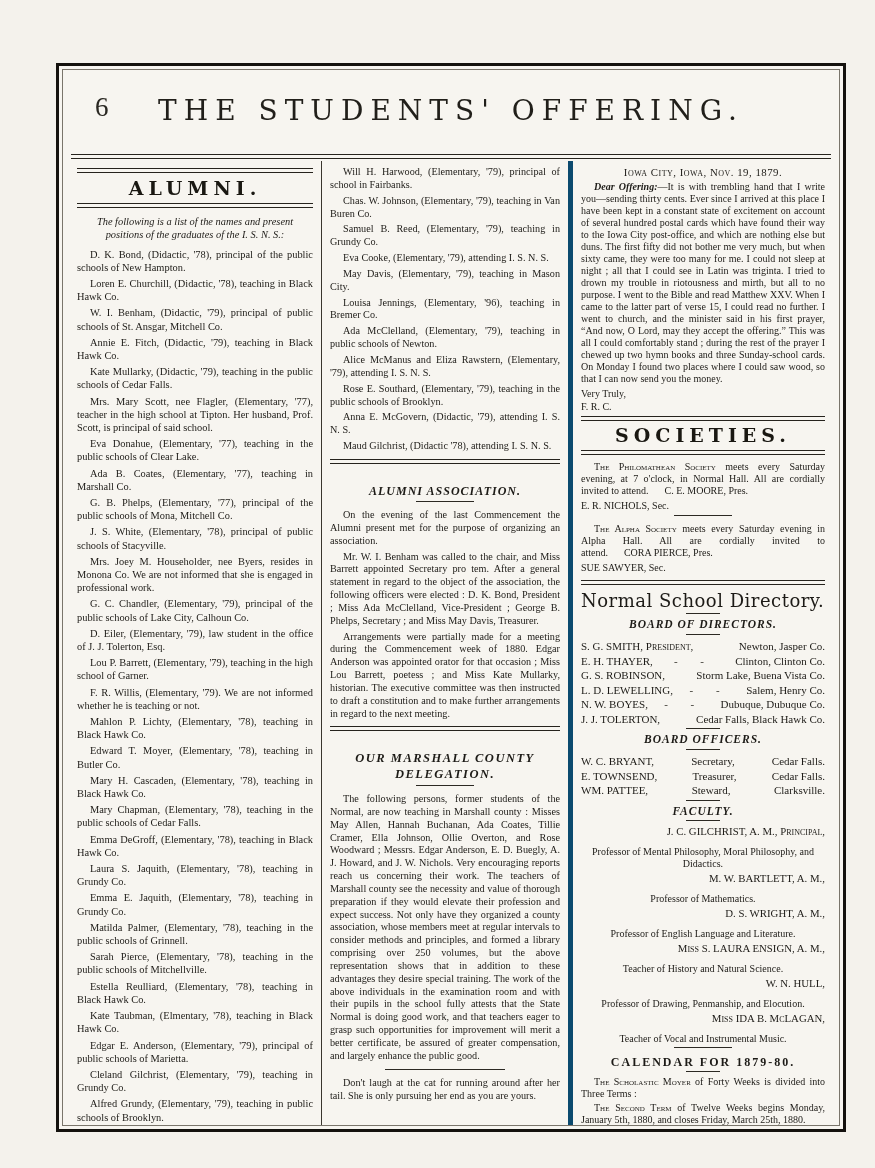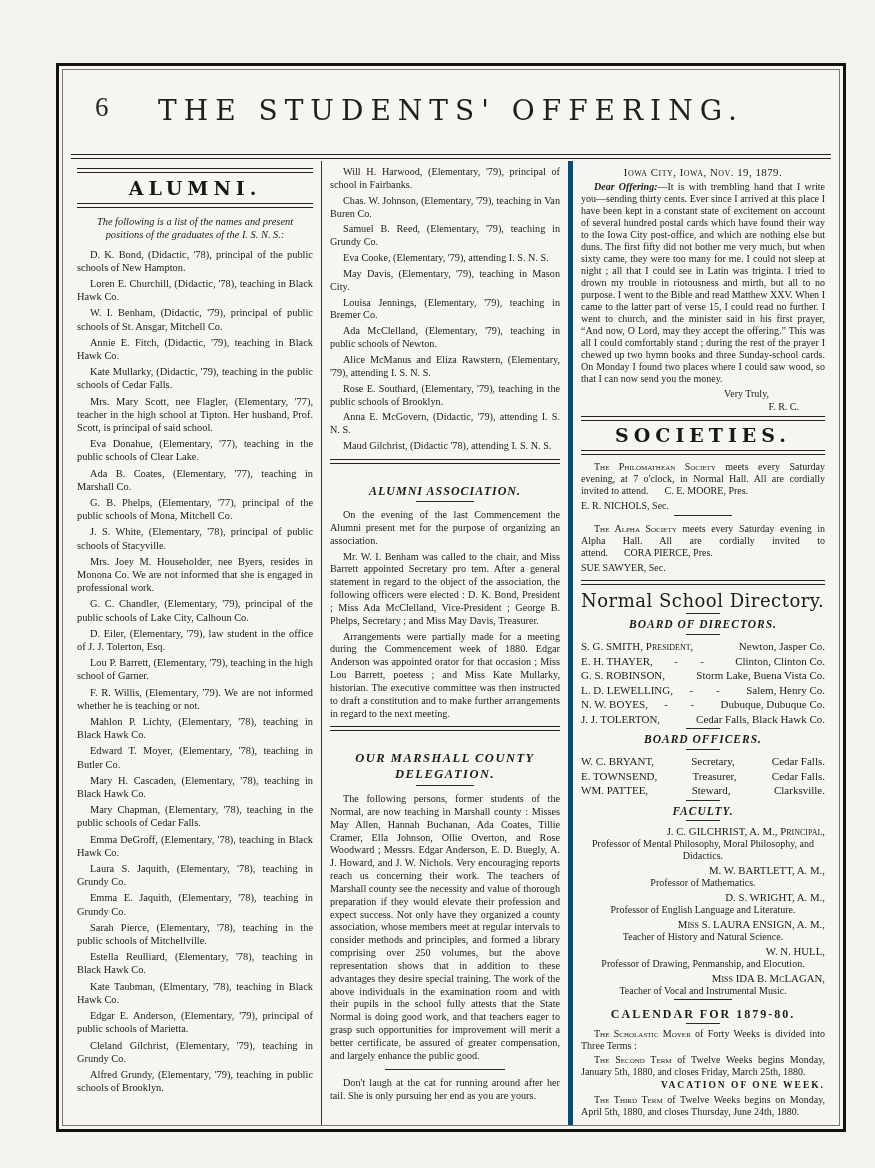--- a/index.html
+++ b/index.html
@@ -56,41 +56,41 @@
     text-align:center;font-style:italic;font-weight:700;
     font-size:12px;letter-spacing:1px;margin:20px 0 2px 0;text-indent:0;
   }
   .subhead.big{font-size:12.5px;letter-spacing:1.5px;}
   .short-rule{width:58px;border-top:1px solid #2c2923;margin:2px auto 7px auto;}
   .short-rule.wide{width:120px;margin-top:6px;}
   .sect-rule{margin:6px 0 4px 0;}
   .smallcaps{font-variant:small-caps;}
   .dateline{text-align:center;text-indent:0;font-variant:small-caps;font-size:10.8px;letter-spacing:0.5px;margin-bottom:2px;}
   .salutation{font-style:italic;font-weight:700;}
-  .sig-row{text-align:right;padding-right:56px;margin-bottom:1px;}
+  .sig-row{text-align:left;padding-right:56px;margin-bottom:1px;}
   .sig-row.initials{padding-right:26px;margin-bottom:3px;}
   .society .pres{margin-left:16px;white-space:nowrap;}
   .society .sec{text-indent:0;}
   .society:last-child .short-rule{display:none;}
   .directory-title{
     margin:5px 0 1px 0;
     font-family:"DejaVu Serif", serif;font-weight:400;font-size:18px;letter-spacing:0.5px;text-indent:0;
   }
   .tiny-rule{width:34px;border-top:1px solid #2c2923;margin:2px auto 4px auto;}
   .ital-caps{
     text-align:center;font-style:italic;font-weight:700;font-size:11.5px;
     letter-spacing:1px;margin:3px 0 1px 0;text-indent:0;
   }
   .dir-row{display:flex;justify-content:space-between;line-height:1.32;font-size:11px;}
   .dir-name{font-variant:small-caps;white-space:nowrap;}
   .dir-dash{flex:1;text-align:center;letter-spacing:10px;color:#35322b;}
   .dir-place{white-space:nowrap;}
   .dir-row.three .role{flex:1;text-align:center;}
   .fac-name{text-align:right;font-variant:small-caps;font-size:10.8px;margin:2px 0 0 0;text-indent:0;line-height:1.2;}
-  .fac-desc{text-align:center;margin:0 0 1px 0;text-indent:0;line-height:1.2;}
+  .fac-desc{text-align:center;margin:8px 0 1px 0;text-indent:0;line-height:1.2;}
   .calendar-head{
     text-align:center;font-weight:700;font-size:12px;letter-spacing:2px;
     margin:5px 0 1px 0;text-indent:0;
   }
   .cal-item{text-indent:13px;margin-bottom:2px;}
   .vacation{text-align:right;font-weight:700;font-size:9.5px;letter-spacing:2px;margin:1px 0 2px 0;text-indent:0;}
 </style>
 </head>
 <body>
 
@@ -151,20 +151,21 @@
             <p class="entry">Mary H. Cascaden, (Elementary, '78), teaching in Black Hawk Co.</p>
 
             <p class="entry">Mary Chapman, (Elementary, '78), teaching in the public schools of Cedar Falls.</p>
 
             <p class="entry">Emma DeGroff, (Elementary, '78), teaching in Black Hawk Co.</p>
 
             <p class="entry">Laura S. Jaquith, (Elementary, '78), teaching in Grundy Co.</p>
 
             <p class="entry">Emma E. Jaquith, (Elementary, '78), teaching in Grundy Co.</p>
 
+            <p class="entry">Matilda Palmer, (Elementary, '78), teaching in the public schools of Grinnell.</p>
 
             <p class="entry">Sarah Pierce, (Elementary, '78), teaching in the public schools of Mitchellville.</p>
 
             <p class="entry">Estella Reulliard, (Elementary, '78), teaching in Black Hawk Co.</p>
 
             <p class="entry">Kate Taubman, (Elmentary, '78), teaching in Black Hawk Co.</p>
 
             <p class="entry">Edgar E. Anderson, (Elementary, '79), principal of public schools of Marietta.</p>
 
             <p class="entry">Cleland Gilchrist, (Elementary, '79), teaching in Grundy Co.</p>
@@ -179,21 +180,21 @@
             <p class="entry">Will H. Harwood, (Elementary, '79), principal of school in Fairbanks.</p>
 
             <p class="entry">Chas. W. Johnson, (Elementary, '79), teaching in Van Buren Co.</p>
 
             <p class="entry">Samuel B. Reed, (Elementary, '79), teaching in Grundy Co.</p>
 
             <p class="entry">Eva Cooke, (Elementary, '79), attending I. S. N. S.</p>
 
             <p class="entry">May Davis, (Elementary, '79), teaching in Mason City.</p>
 
-            <p class="entry">Louisa Jennings, (Elementary, '79), teaching in Bremer Co.</p>
+            <p class="entry">Louisa Jennings, (Elementary, '96), teaching in Bremer Co.</p>
 
             <p class="entry">Ada McClelland, (Elementary, '79), teaching in public schools of Newton.</p>
 
             <p class="entry">Alice McManus and Eliza Rawstern, (Elementary, '79), attending I. S. N. S.</p>
 
             <p class="entry">Rose E. Southard, (Elementary, '79), teaching in the public schools of Brooklyn.</p>
 
             <p class="entry">Anna E. McGovern, (Didactic, '79), attending I. S. N. S.</p>
 
             <p class="entry">Maud Gilchrist, (Didactic '78), attending I. S. N. S.</p>

